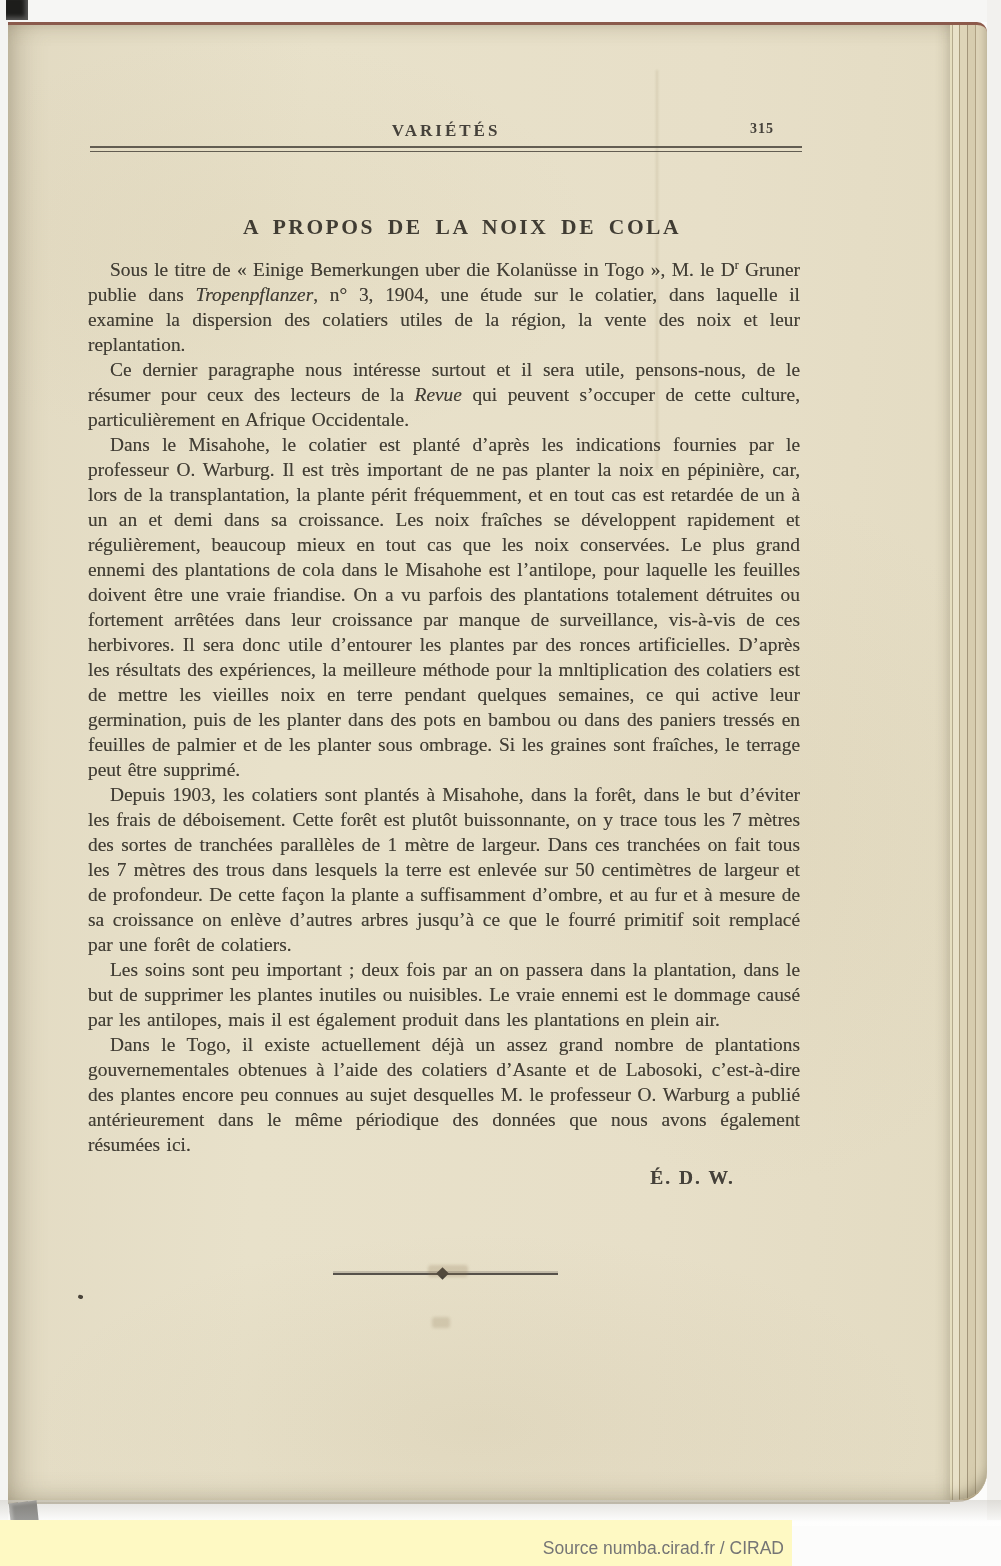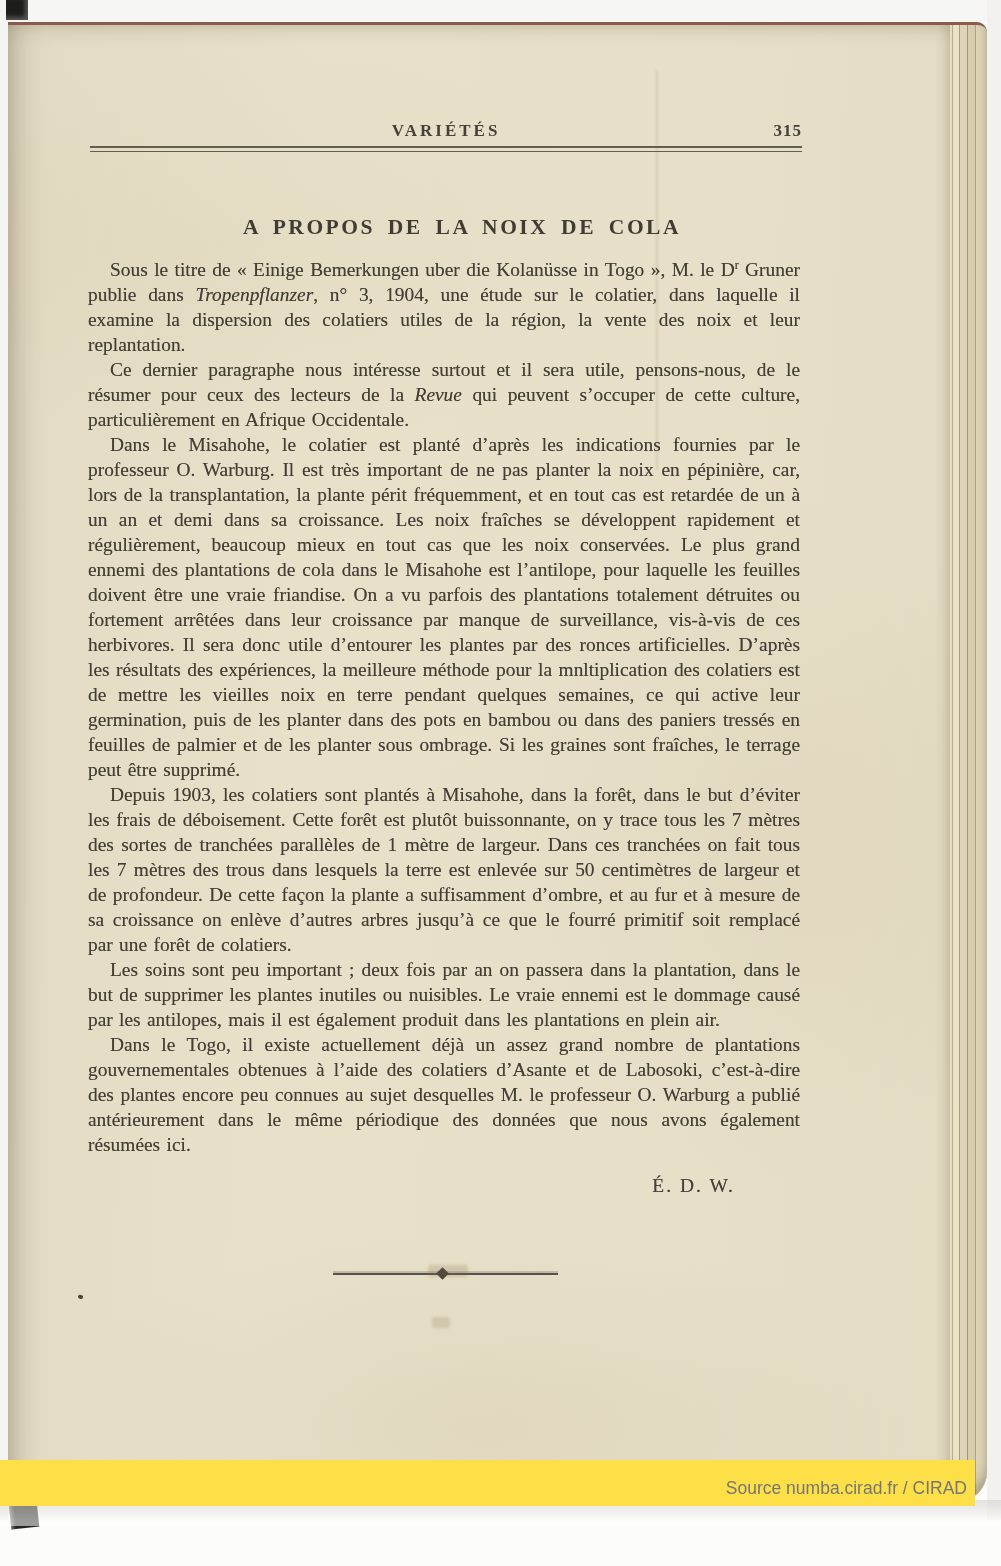--- a/index.html
+++ b/index.html
@@ -73,22 +73,22 @@
   
   .page-header {
     position:absolute; left:82px; top:96px; width:712px; height:24px;
     color:#45413a;
   }
   .section-title {
     position:absolute; left:0; width:100%; text-align:center;
     font-size:17px; letter-spacing:3px; font-weight:bold;
   }
   .page-number {
-    position:absolute; right:0; top:0;
-    font-size:17px; letter-spacing:1px; font-weight:bold;
+    position:absolute; right:28px; top:0;
+    font-size:14px; letter-spacing:1px; font-weight:bold;
   }
   .header-rule {
     position:absolute; left:82px; top:121px; width:712px; height:6px;
     border-top:2.5px solid #4c473e;
     border-bottom:1.5px solid #4c473e;
     opacity:.85;
   }
   .article-title {
     position:absolute; left:82px; top:174px; width:712px; margin:16px;
     text-align:center; font-size:21.5px; font-weight:bold;
@@ -98,39 +98,39 @@
     position:absolute; left:80px; top:228px; width:712px;
     font-size:19.4px; line-height:25px; color:#423e35;
     text-shadow:0 0 .5px rgba(66,62,53,.55);
   }
   .article-body p {
     margin:0; text-indent:22px; text-align:justify; word-spacing:1.5px;
   }
   .article-body em { font-style:italic; }
   .article-body sup { font-size:.62em; }
   .signature {
-    margin:16px 0 0 0; padding-right:65px; text-align:right;
-    font-size:19.5px; font-weight:normal; letter-spacing:2px; color:#45413a;
+    margin:8px 0 0 0; padding-right:65px; text-align:right;
+    font-size:19.5px; font-weight:bold; letter-spacing:2px; color:#45413a;
   }
   .end-divider {
     position:absolute; left:82px; top:1244px; width:712px; height:10px; text-align:center;
   }
   .end-divider .rule {
     position:absolute; left:243px; top:4px; width:225px; height:2px;
     background:#56514a; box-shadow:0 -2px 0 rgba(86,81,74,.25);
   }
   .end-divider .diamond {
     position:absolute; left:348px; top:0px; width:9px; height:9px;
     background:#45413a; transform:rotate(45deg);
   }
 
   
   .credit-bar {
-    position:absolute; left:0; top:1460px; width:975px; height:46px;
-    background:#fde047;
+    position:absolute; left:0; top:1520px; width:792px; height:46px;
+    background:#fef9c3;
   }
   .credit-text {
     position:absolute; right:8px; top:18px;
     font-family:"Liberation Sans", "DejaVu Sans", sans-serif;
     font-size:17.5px; color:#757575;
   }
 </style>
 </head>
 <body>
 

